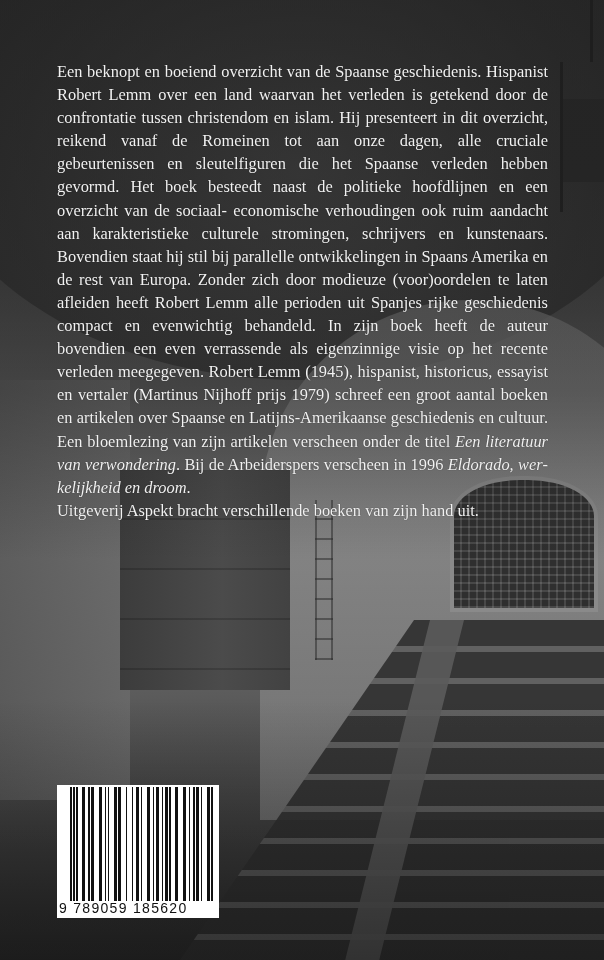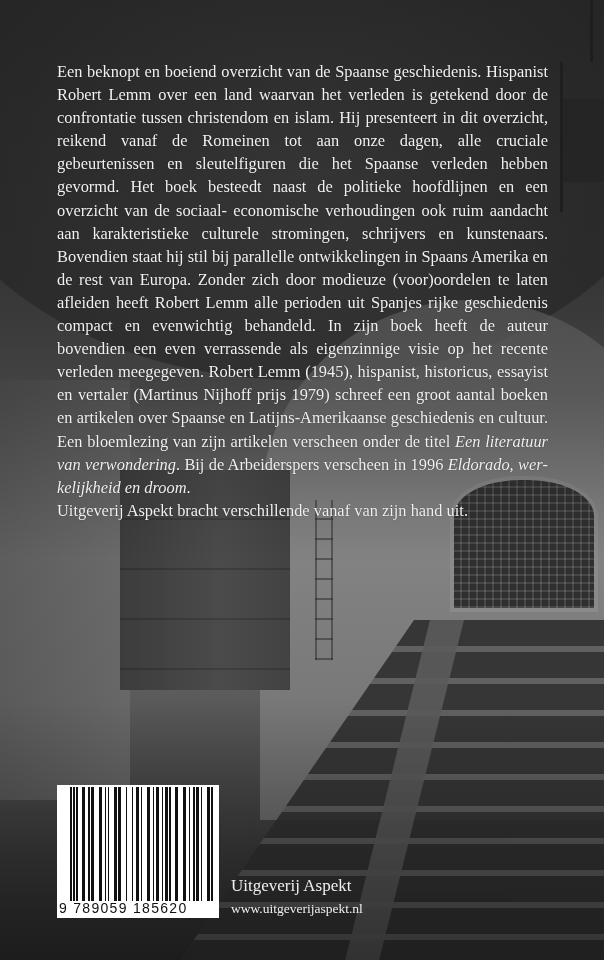--- a/index.html
+++ b/index.html
@@ -124,21 +124,21 @@
     <div class="ladder"></div>
     <div class="gate"></div>
     <div class="floor"></div>
     <div class="floor-stripe"></div>
     <div class="top-shade"></div>
     <div class="bottom-shade"></div>
   </div>
 
   <div class="blurb">
     <p><span>Een beknopt en boeiend overzicht van de Spaanse geschiedenis. Hispanist Robert Lemm over een land waarvan het verleden is getekend door de confrontatie tussen christendom en islam. Hij presenteert in dit overzicht, reikend vanaf de Romeinen tot aan onze dagen, alle cruciale gebeurtenissen en sleutelfiguren die het Spaanse verleden hebben gevormd. Het boek besteedt naast de politieke hoofdlijnen en een overzicht van de sociaal- economi­sche verhoudingen ook ruim aandacht aan karakteristieke cul­turele stromingen, schrijvers en kunstenaars. Bovendien staat hij stil bij parallelle ontwikkelingen in Spaans Amerika en de rest van Europa. Zonder zich door modieuze (voor)oordelen te laten afleiden heeft Robert Lemm alle perioden uit Spanjes rijke ge­schiedenis compact en evenwichtig behandeld. In zijn boek heeft de auteur bovendien een even verrassende als eigenzinnige vi­sie op het recente verleden meegegeven. Robert Lemm (1945), hispanist, historicus, essayist en vertaler (Martinus Nijhoff prijs 1979) schreef een groot aantal boeken en artikelen over Spaanse en Latijns-Amerikaanse geschiedenis en cultuur. Een bloemlezing van zijn artikelen verscheen onder de titel </span><em>Een literatuur van ver­wondering</em><span>. Bij de Arbeiderspers verscheen in 1996 </span><em>Eldorado, wer­kelijkheid en droom</em><span>.</span></p>
-    <p style="text-align:left">Uitgeverij Aspekt bracht verschillende vanaf van zijn hand uit.</p>
+    <p style="text-align:left">Uitgeverij Aspekt bracht verschillende boeken van zijn hand uit.</p>
   </div>
 
   <div class="barcode">
     <div class="bars" id="bars">
         <div class="bar" style="width: 1.5px; background: rgb(17, 17, 17);"></div>
         <div class="bar" style="width: 1.5px; background: transparent;"></div>
         <div class="bar" style="width: 1.5px; background: rgb(17, 17, 17);"></div>
         <div class="bar" style="width: 1.5px; background: transparent;"></div>
         <div class="bar" style="width: 1.5px; background: rgb(17, 17, 17);"></div>
         <div class="bar" style="width: 4.5px; background: transparent;"></div>
@@ -191,17 +191,13 @@
         <div class="bar" style="width: 1.5px; background: rgb(17, 17, 17);"></div>
         <div class="bar" style="width: 4.5px; background: transparent;"></div>
         <div class="bar" style="width: 3px; background: rgb(17, 17, 17);"></div>
         <div class="bar" style="width: 1.5px; background: transparent;"></div>
         <div class="bar" style="width: 1.5px; background: rgb(17, 17, 17);"></div>
         <div class="bar" style="width: 1.5px; background: transparent;"></div>
       </div>
     <div class="isbn-digits">9 789059 185620</div>
   </div>
 
-  <div class="publisher">
-    <span class="publisher-name">Uitgeverij Aspekt</span>
-    <span class="publisher-url">www.uitgeverijaspekt.nl</span>
-  </div>
 </div>
 
 </body></html>

